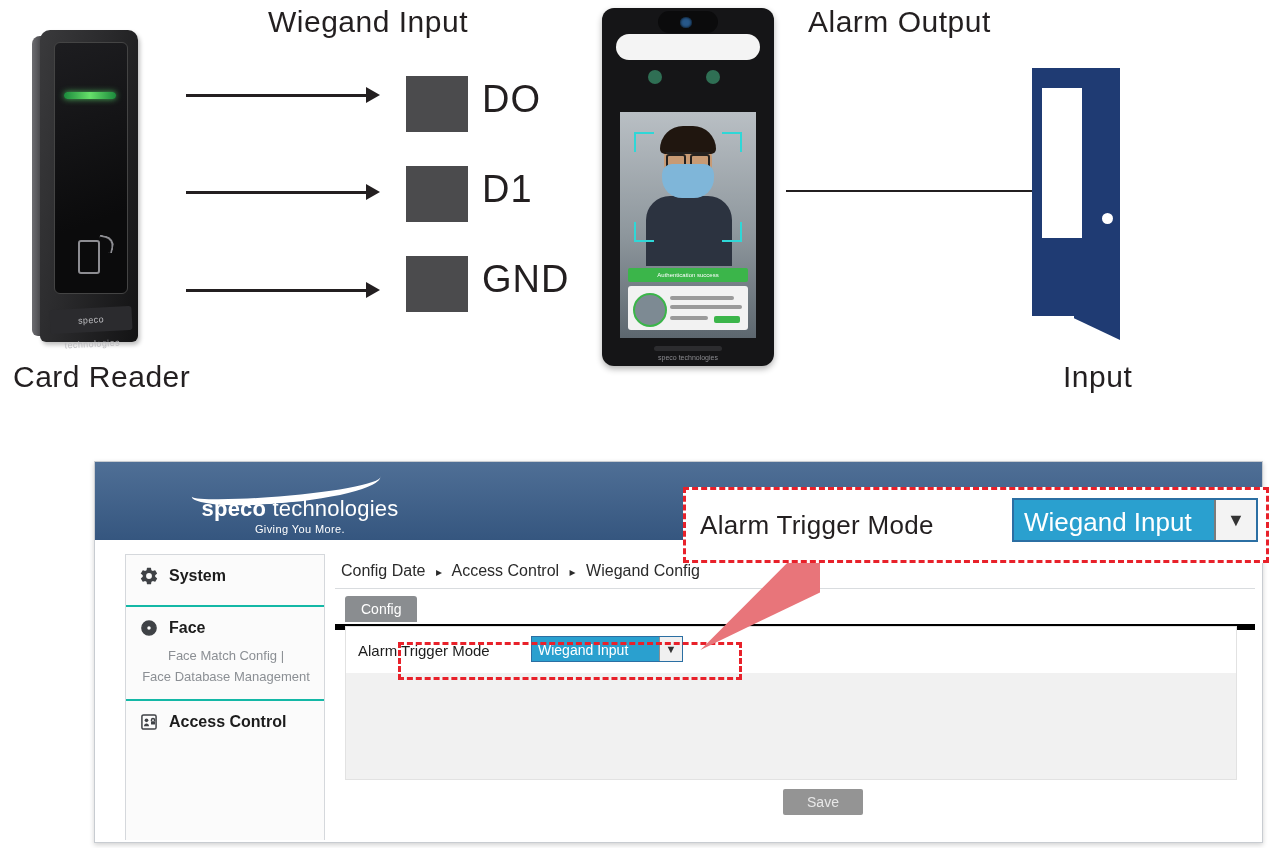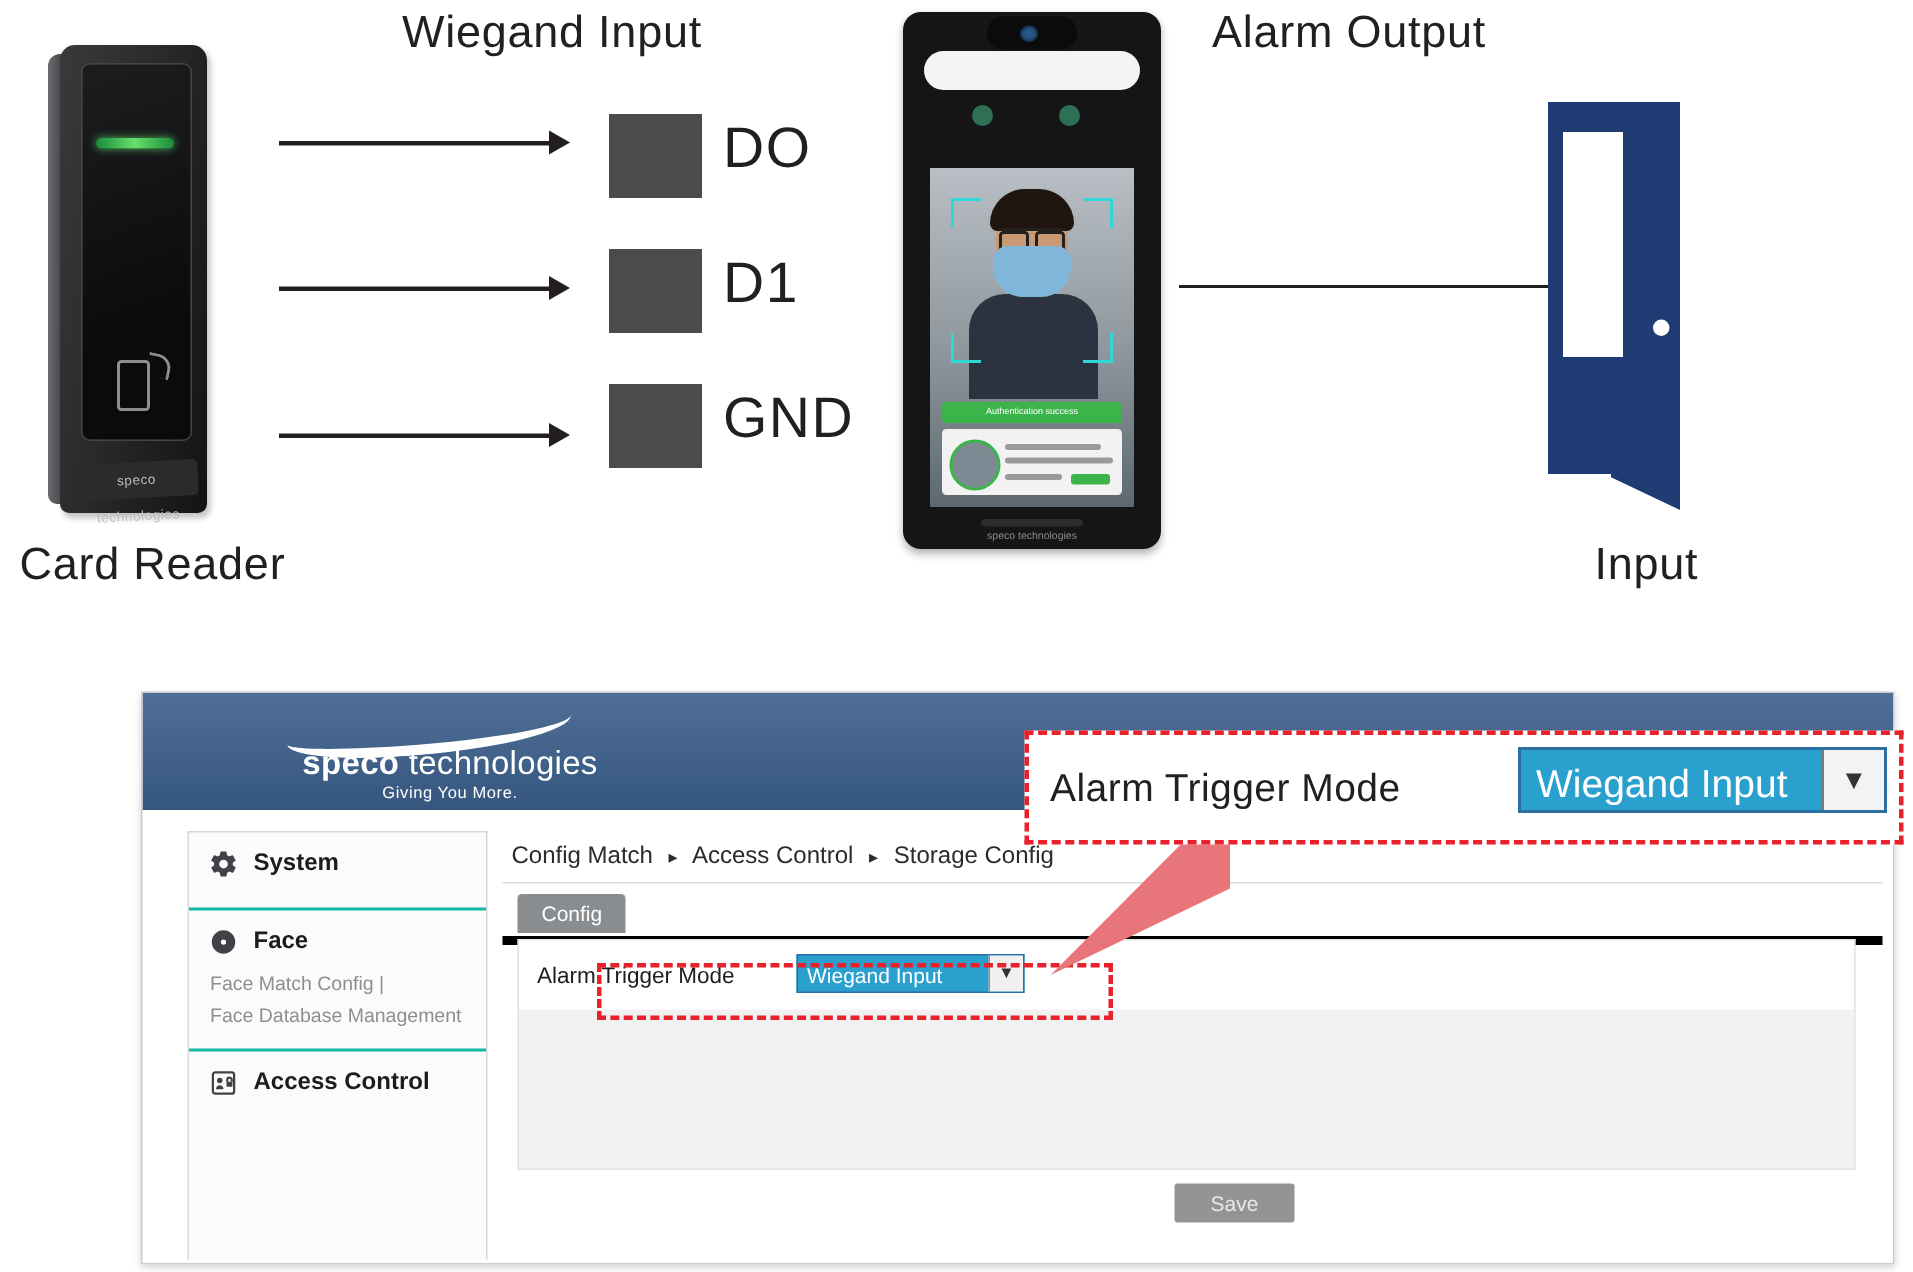--- a/index.html
+++ b/index.html
@@ -650,21 +650,21 @@
     <div class="side-group">
       <div class="side-title">
         <span class="side-icon">
           <svg width="20" height="20" viewBox="0 0 24 24" fill="none" stroke="#3f4246" stroke-width="1.8">
             <circle cx="12" cy="12" r="8.5" fill="#3f4246"></circle>
             <circle cx="12" cy="12" r="3" fill="#ffffff"></circle>
           </svg>
         </span>
         <span>Face</span>
       </div>
-      <div class="side-links" style="white-space: pre-line;">Face Match Config |
+      <div class="side-links" style="white-space: pre-line; text-align: center;">Face Match Config |
 Face Database Management</div>
     </div>
 
     <div class="side-group" style="border-bottom:none;">
       <div class="side-title">
         <span class="side-icon">
           <svg width="20" height="20" viewBox="0 0 24 24" fill="none" stroke="#3f4246" stroke-width="1.8">
             <rect x="3.5" y="3.5" width="17" height="17" rx="2"></rect>
             <circle cx="9" cy="10" r="2.2" fill="#3f4246" stroke="none"></circle>
             <path d="M6 17c0-2 1.4-3.2 3-3.2S12 15 12 17" fill="#3f4246" stroke="none"></path>
@@ -673,25 +673,25 @@
           </svg>
         </span>
         <span>Access Control</span>
       </div>
     </div>
   </div>
 
   <div id="content">
 
     <div id="breadcrumb">
-      <span>Config Match</span>
+      <span>Config Date</span>
       <span class="sep">▸</span>
       <span>Access Control</span>
       <span class="sep">▸</span>
-      <span>Storage Config</span>
+      <span>Wiegand Config</span>
     </div>
     <div class="content-rule"></div>
 
     <div id="tabstrip">
       <div id="tab-config">Config</div>
     </div>
 
     <div id="form-area">
       <div id="alarm-row">
         <span id="alarm-label-small">Alarm Trigger Mode</span>

